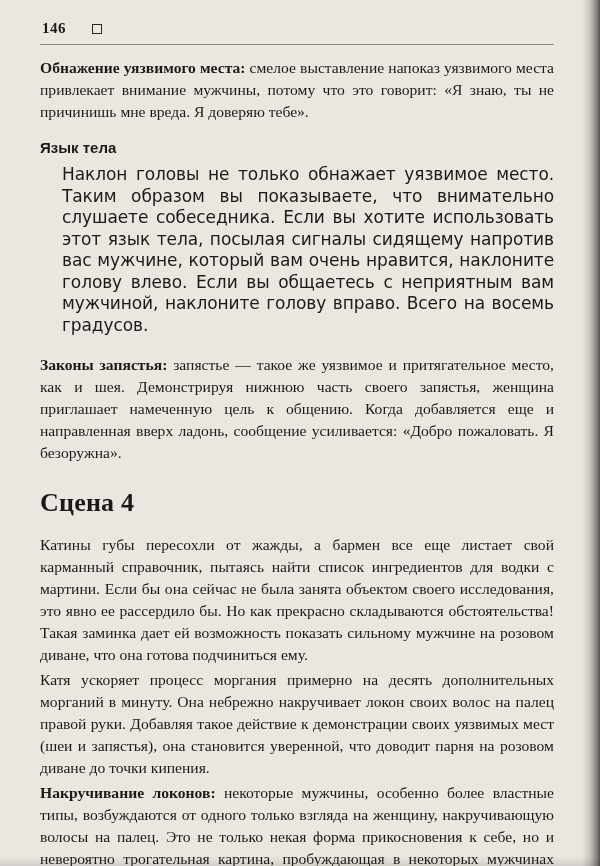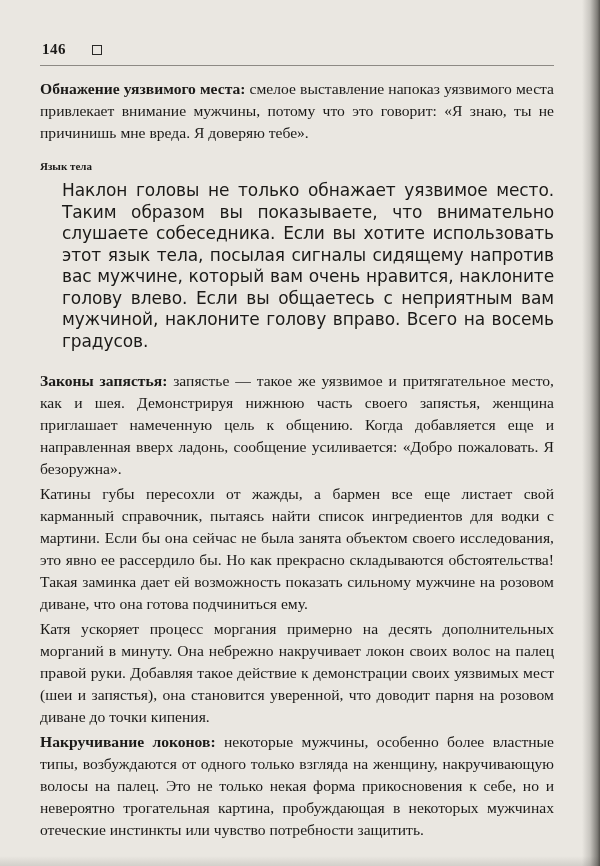--- a/index.html
+++ b/index.html
@@ -27,21 +27,20 @@
   .scan-shadow-bottom {
     position: absolute; left: 0; bottom: 0;
     width: 100%; height: 10px;
     background: linear-gradient(to bottom, rgba(40,38,34,0) 0%, rgba(40,38,34,0.12) 100%);
     pointer-events: none;
   }
   .header {
     display: flex; align-items: center;
     font-size: 15px;
     padding: 4px 0 7px 2px;
-    margin-top: 21px;
   }
   .pagenum { font-weight: bold; letter-spacing: 0.5px; }
   .sq {
     display: inline-block;
     width: 8px; height: 8px;
     border: 1.6px solid #2a2927;
     margin: 0 14px 0 26px;
     background: transparent;
   }
   .htitle { font-size: 13.8px; letter-spacing: 0.2px; }
@@ -51,23 +50,23 @@
     margin: 0 0 12px 0;
   }
   p.body {
     font-size: 15.6px;
     line-height: 22px;
     text-align: justify;
     margin: 0 0 3px 0;
   }
   p.body b { font-weight: bold; }
   .callout-title {
-    font-family: Liberation Serif, serif;
+    font-family: Liberation Sans, sans-serif;
     font-weight: bold;
-    font-size: 11px;
+    font-size: 15px;
     margin: 16px 0 8px 0;
   }
   .callout {
     font-family: "DejaVu Sans", sans-serif;
     font-size: 17px;
     line-height: 21.5px;
     text-align: justify;
     margin: 0 0 18px 22px;
     letter-spacing: -0.1px;
   }
@@ -93,20 +92,21 @@
   <main>
 
 
     <p class="body"><b>Обнажение уязвимого места:</b><span> смелое выставление напоказ уязвимого места привлекает внимание мужчины, потому что это говорит: «Я знаю, ты не причинишь мне вреда. Я доверяю тебе».</span></p>
 
     <h2 class="callout-title">Язык тела</h2>
     <div class="callout">Наклон головы не только обнажает уязвимое место. Таким образом вы показываете, что внимательно слушаете собеседника. Если вы хотите использовать этот язык тела, посылая сигналы сидящему напротив вас мужчине, который вам очень нравится, наклоните голову влево. Если вы общаетесь с неприятным вам мужчиной, наклоните голову вправо. Всего на восемь градусов.</div>
 
     <p class="body gap-top"><b>Законы запястья:</b><span> запястье — такое же уязвимое и притягательное место, как и шея. Демонстрируя нижнюю часть своего запястья, женщина приглашает намеченную цель к общению. Когда добавляется еще и направленная вверх ладонь, сообщение усиливается: «Добро пожаловать. Я безоружна».</span></p>
 
+    <h1 class="scene">Сцена 4</h1>
 
     <p class="body">Катины губы пересохли от жажды, а бармен все еще листает свой карманный справочник, пытаясь найти список ингредиентов для водки с мартини. Если бы она сейчас не была занята объектом своего исследования, это явно ее рассердило бы. Но как прекрасно складываются обстоятельства! Такая заминка дает ей возможность показать сильному мужчине на розовом диване, что она готова подчиниться ему.</p>
 
     <p class="body gap-top">Катя ускоряет процесс моргания примерно на десять дополнительных морганий в минуту. Она небрежно накручивает локон своих волос на палец правой руки. Добавляя такое действие к демонстрации своих уязвимых мест (шеи и запястья), она становится уверенной, что доводит парня на розовом диване до точки кипения.</p>
 
     <p class="body gap-top"><b>Накручивание локонов:</b><span> некоторые мужчины, особенно более властные типы, возбуждаются от одного только взгляда на женщину, накручивающую волосы на палец. Это не только некая форма прикосновения к себе, но и невероятно трогательная картина, пробуждающая в некоторых мужчинах отеческие инстинкты или чувство потребности защитить.</span></p>
 
   </main>
 
   <div class="scan-shadow-right"></div>

